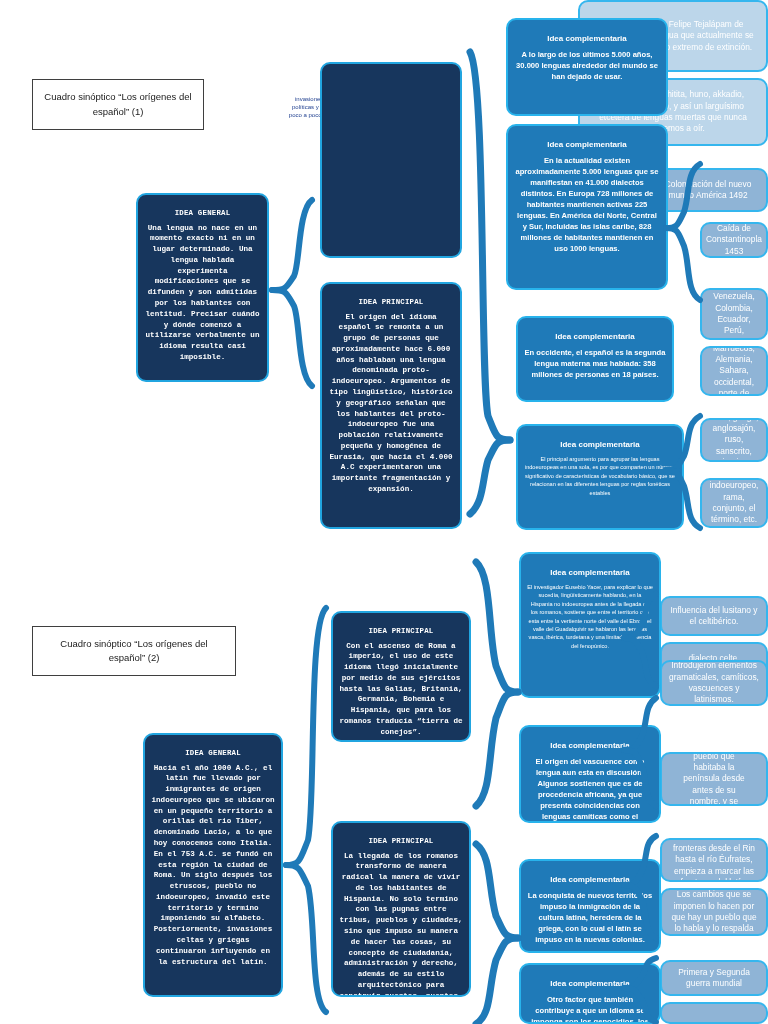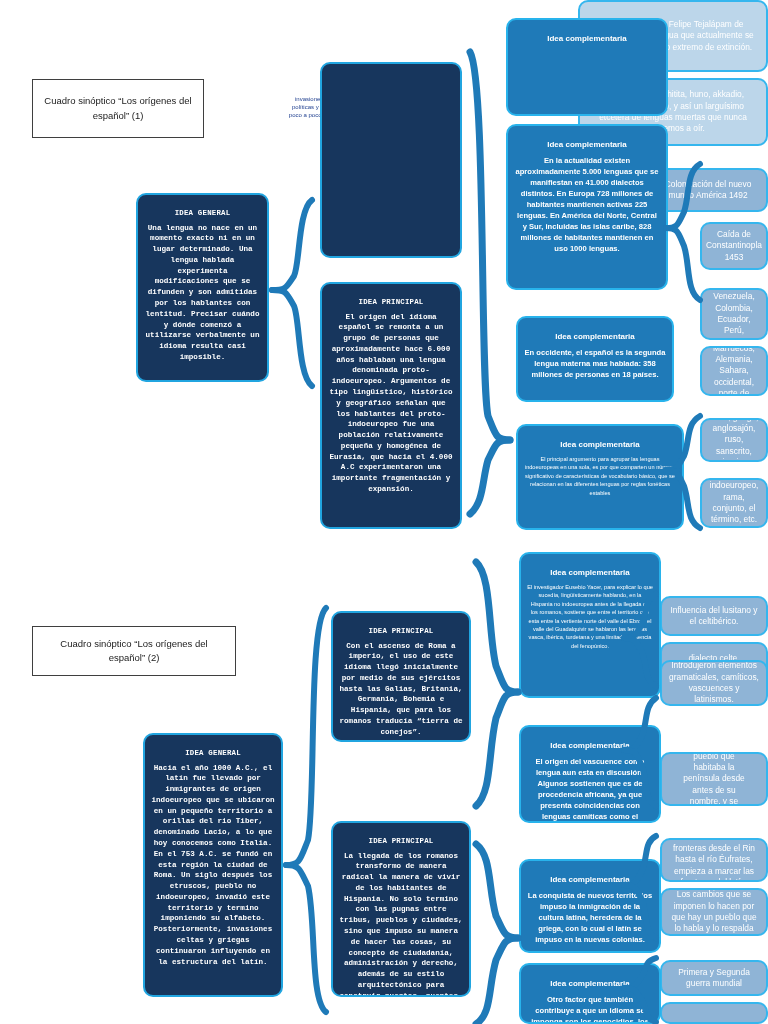--- a/index.html
+++ b/index.html
@@ -40,21 +40,21 @@
   .tiny{font-size:5.6px;line-height:1.5;font-weight:normal;}
   .tiny .hdr{font-size:8px;font-weight:bold;}
 
   
   .brace{position:absolute;z-index:30;pointer-events:none;}
   .brace svg{display:block;overflow:visible;}
 </style>
 </head>
 <body>
 
-<div class="title-box" style="left:32px;top:79px;width:172px;height:59px;">
+<div class="title-box" style="left:32px;top:79px;width:172px;height:51px;">
   <span>Cuadro sinóptico “Los orígenes del español” (1)</span>
 </div>
 
 <div class="node n-mid tiny" style="left:280px;top:82px;width:120px;height:120px;background:transparent;border:none;color:#1f3f8f;font-size:6px;line-height:1.35;z-index:5;">
   <span class="bdy">invasiones, conquistas, divisiones políticas y migraciones masivas que poco a poco dieron origen a la división lingüística.</span>
 </div>
 
 <div class="node n-dark" style="left:136px;top:193px;width:133px;height:189px;">
   <span class="hdr">IDEA GENERAL</span>
   <span class="bdy">Una lengua no nace en un momento exacto ni en un lugar determinado. Una lengua hablada experimenta modificaciones que se difunden y son admitidas por los hablantes con lentitud. Precisar cuándo y dónde comenzó a utilizarse verbalmente un idioma resulta casi imposible.</span>
@@ -76,20 +76,21 @@
 
 <div class="brace" style="left:458px;top:40px;">
   <svg width="60" height="490" viewBox="0 0 60 490">
     <path d="M52 400 C 38 400, 38 396, 30 376 C 22 340, 28 40, 12 12" stroke="#1f7ab8" stroke-width="7" fill="none" stroke-linecap="round"></path>
     <path d="M52 400 C 38 400, 38 404, 30 420 C 24 440, 26 462, 12 474" stroke="#1f7ab8" stroke-width="7" fill="none" stroke-linecap="round"></path>
   </svg>
 </div>
 
 <div class="node n-mid" style="left:506px;top:18px;width:162px;height:98px;">
   <span class="hdr">Idea complementaria</span>
+  <span class="bdy">A lo largo de los últimos 5.000 años, 30.000 lenguas alrededor del mundo se han dejado de usar.</span>
 </div>
 
 <div class="node n-mid" style="left:506px;top:124px;width:162px;height:166px;">
   <span class="hdr">Idea complementaria</span>
   <span class="bdy">En la actualidad existen aproximadamente 5.000 lenguas que se manifiestan en 41.000 dialectos distintos. En Europa 728 millones de habitantes mantienen activas 225 lenguas. En América del Norte, Central y Sur, incluidas las islas caribe, 828 millones de habitantes mantienen en uso 1000 lenguas.</span>
 </div>
 
 <div class="node n-mid" style="left:516px;top:316px;width:158px;height:86px;">
   <span class="hdr">Idea complementaria</span>
   <span class="bdy">En occidente, el español es la segunda lengua materna mas hablada: 358 millones de personas en 18 países.</span>
@@ -105,21 +106,21 @@
 </div>
 
 <div class="node n-soft" style="left:578px;top:78px;width:190px;height:68px;padding:6px 8px;">
   <span>El ibero, etrusco, hitita, huno, akkadio, mozárabe, tocario, y así un larguísimo etcétera de lenguas muertas que nunca volveremos a oír.</span>
 </div>
 
 <div class="node n-light" style="left:648px;top:168px;width:120px;height:44px;padding:4px 6px;">
   <span>Colonización del nuevo mundo América 1492</span>
 </div>
 
-<div class="node n-light" style="left:700px;top:222px;width:68px;height:48px;padding:4px 6px;text-align:center;">
+<div class="node n-light" style="left:700px;top:222px;width:68px;height:36px;padding:4px 6px;text-align:center;">
   <span>Caída de Constantinopla 1453</span>
 </div>
 
 <div class="node n-light" style="left:700px;top:288px;width:68px;height:52px;padding:4px 6px;">
   <span>Paraguay, Venezuela, Colombia, Ecuador, Perú, Argentina.</span>
 </div>
 
 <div class="node n-light" style="left:700px;top:346px;width:68px;height:50px;padding:4px 6px;">
   <span>Filipinas, Marruecos, Alemania, Sahara, occidental, norte de África.</span>
 </div>

